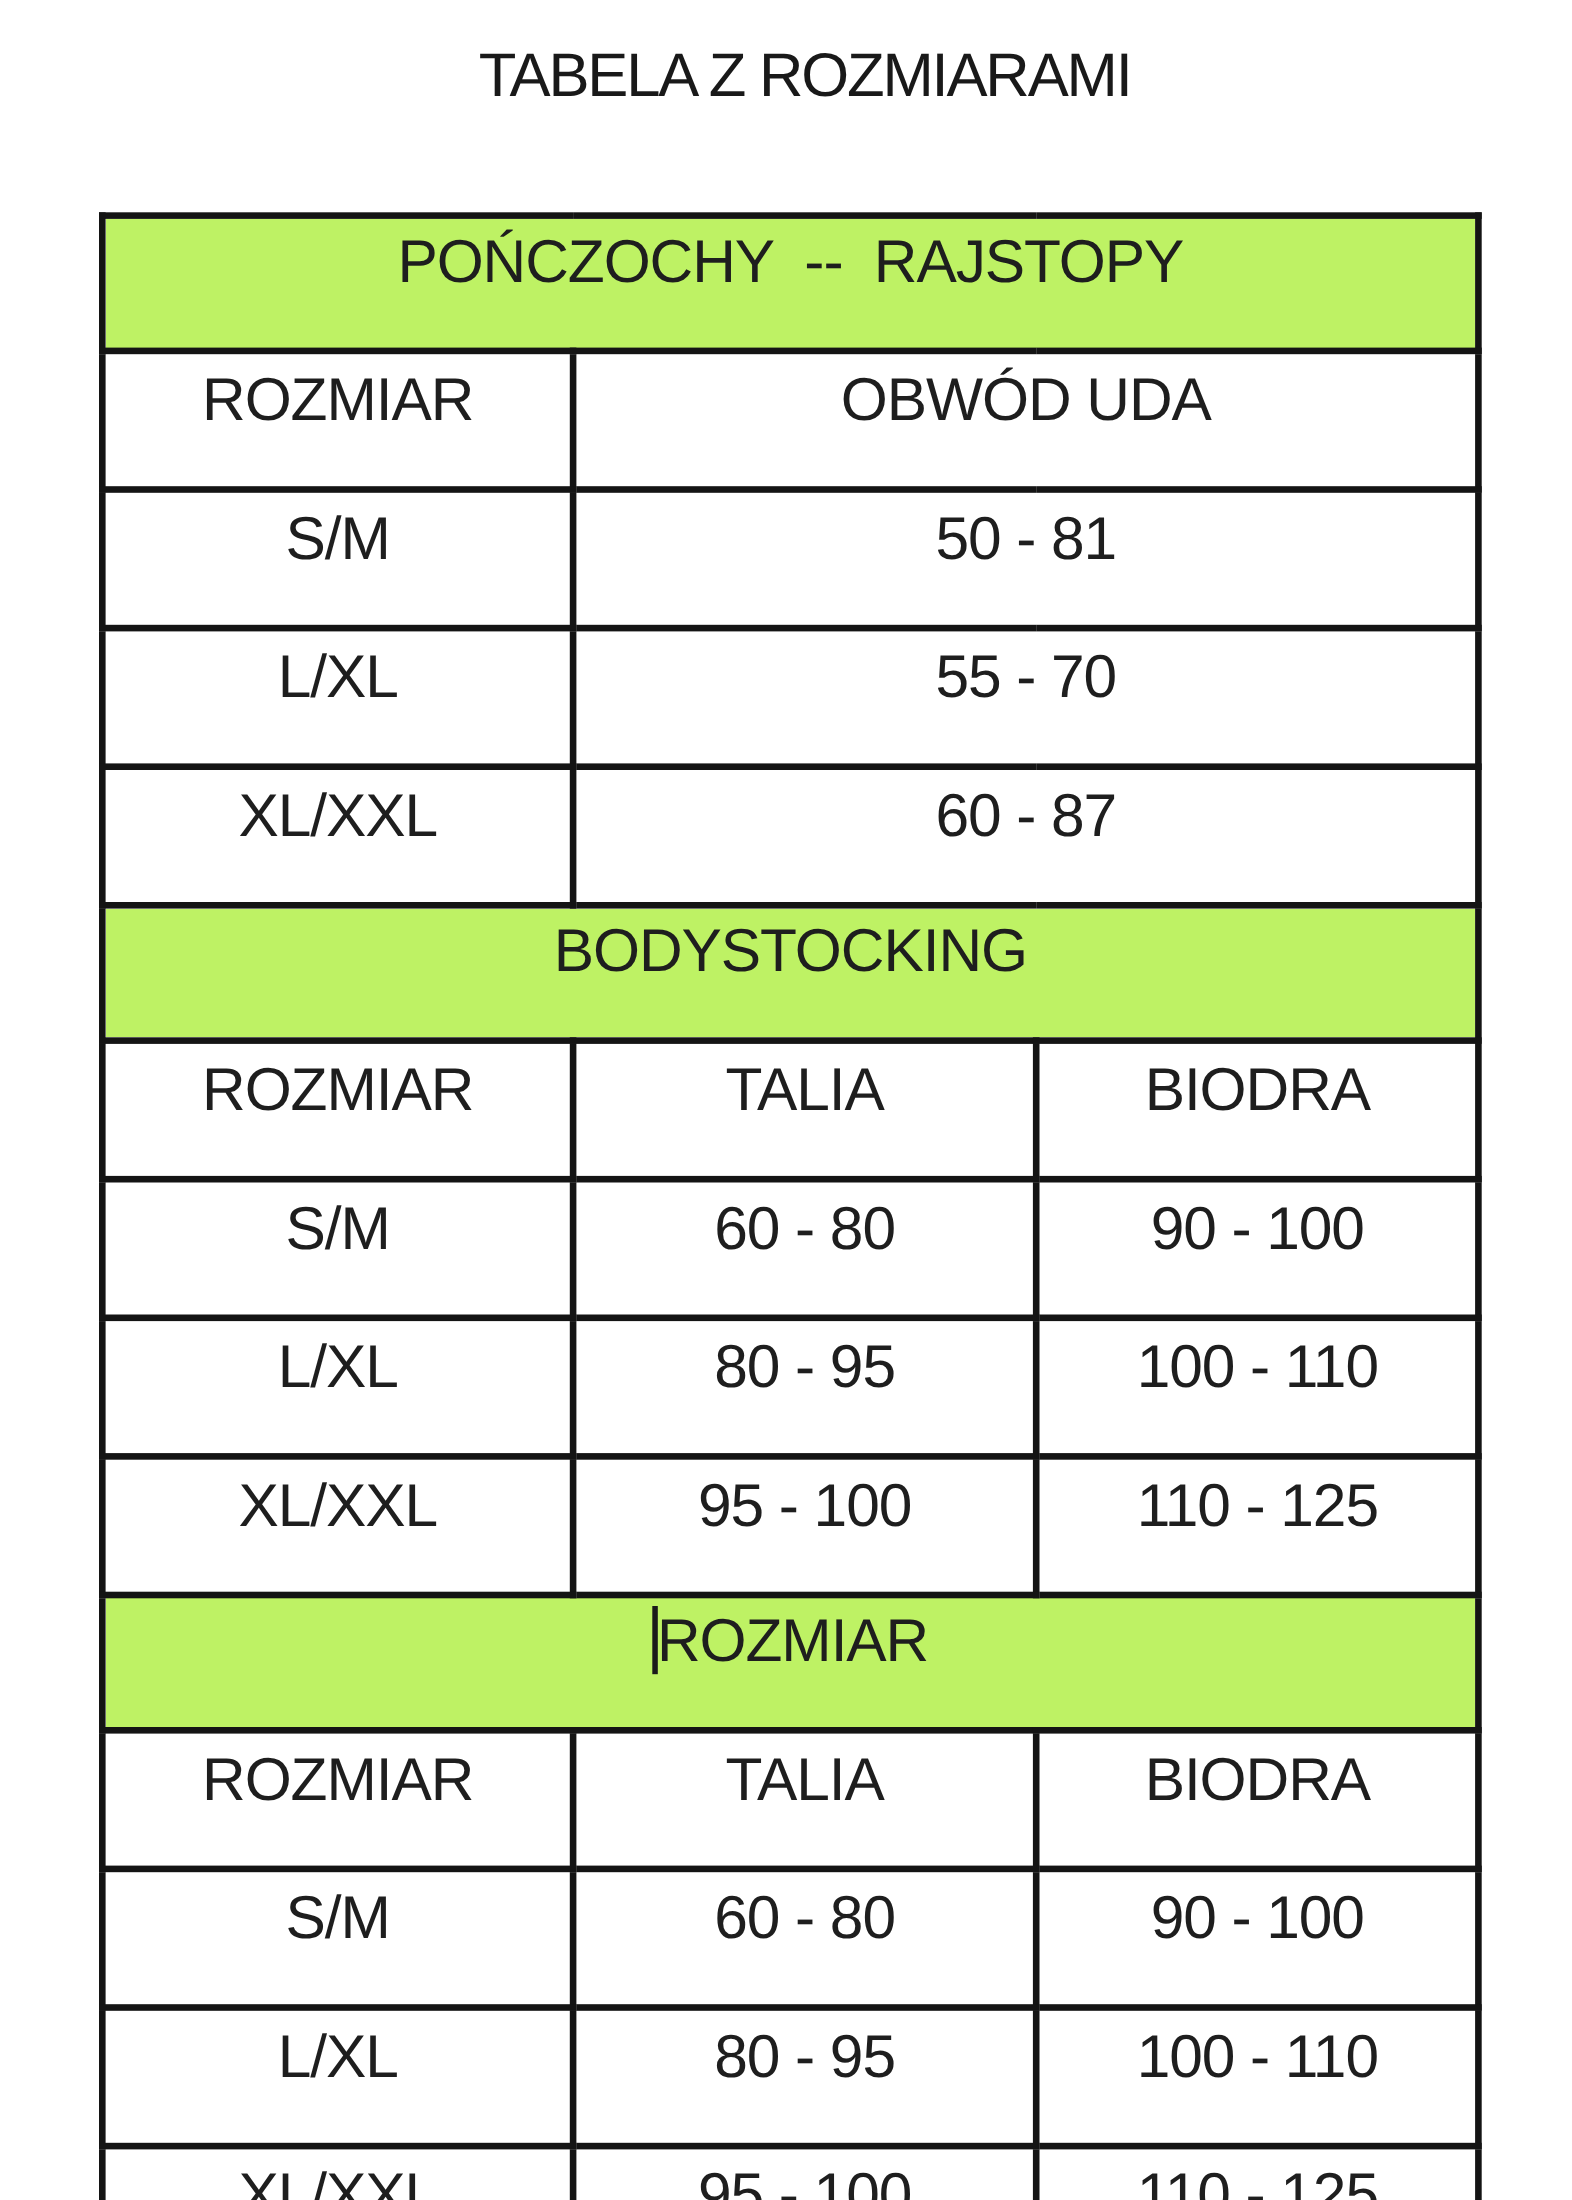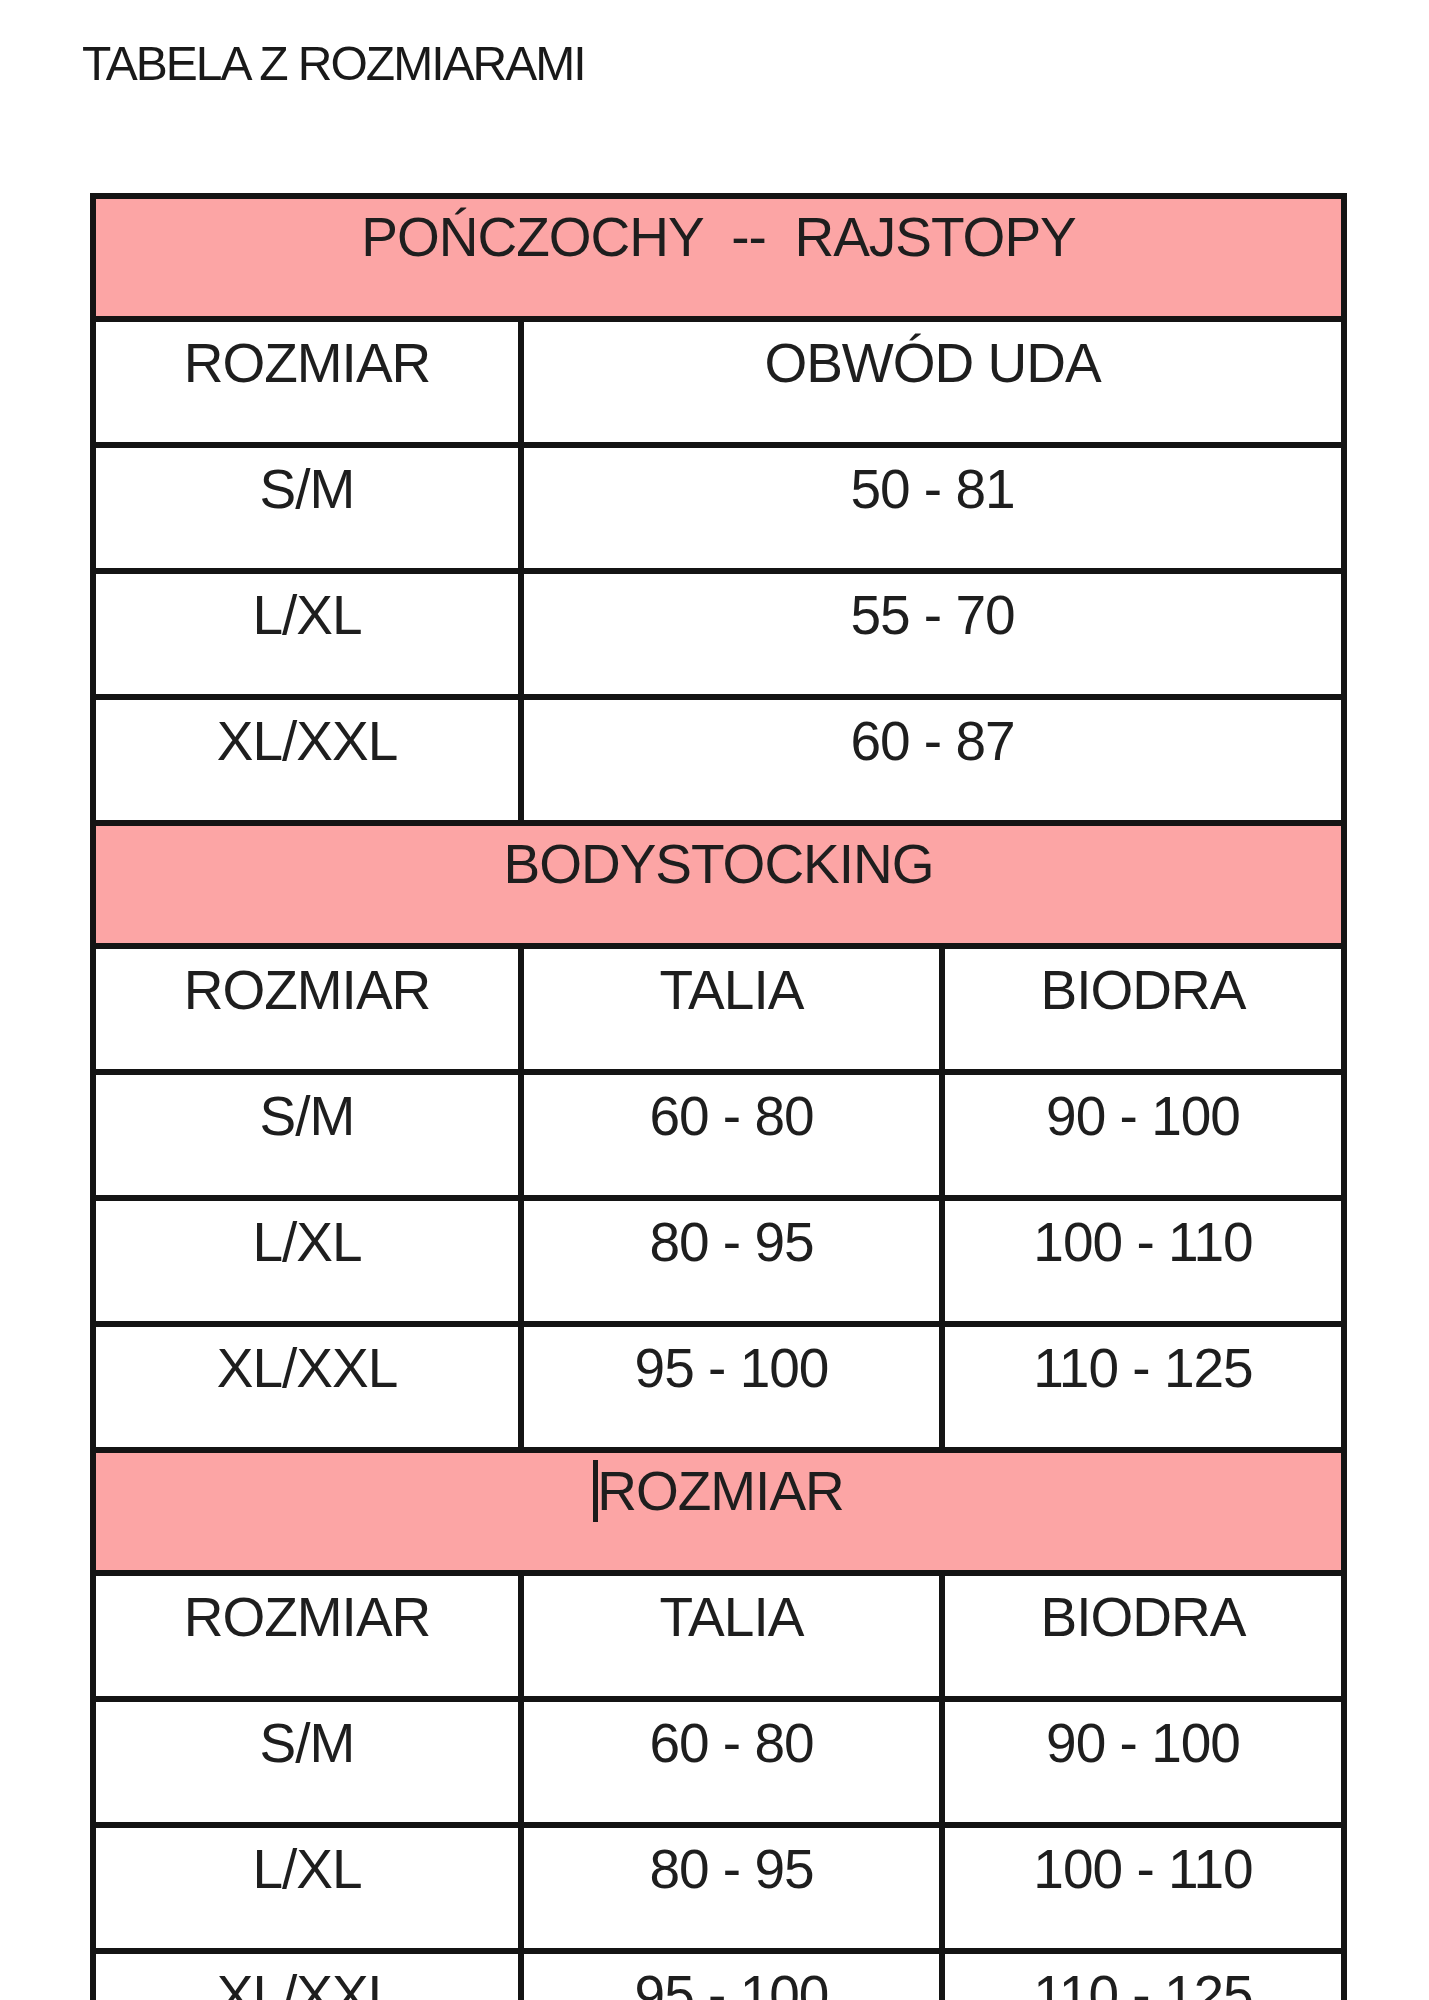--- a/index.html
+++ b/index.html
@@ -10,24 +10,25 @@
   body {
     position: relative;
     width: 1429px;
     height: 2000px;
     font-family: "Liberation Sans", sans-serif;
     color: #1e1e1e;
     overflow: hidden;
   }
   .page-title {
     position: absolute;
-    left: 82px;
+    left: 106px;
     top: 36px;
     width: 1251px;
-    font-size: 48px;
+    text-align: center;
+    font-size: 56px;
     letter-spacing: -2px;
     line-height: 1.15;
     color: #191919;
     white-space: nowrap;
   }
   table.size-table {
     position: absolute;
     left: 90px;
     top: 193px;
     width: 1251px;
@@ -43,21 +44,21 @@
     text-align: center;
     padding: 12px 4px 0 4px;
     font-size: 55px;
     letter-spacing: -1px;
     line-height: 1.08;
     color: #1e1e1e;
     white-space: nowrap;
     overflow: hidden;
   }
   table.size-table tr.section-head td {
-    background: #fca5a5;
+    background: #bef264;
     padding-top: 9px;
   }
   .cursor-bar {
     display: inline-block;
     width: 5px;
     height: 62px;
     background: #1a1a1a;
     vertical-align: top;
     position: relative;
     top: -2px;

